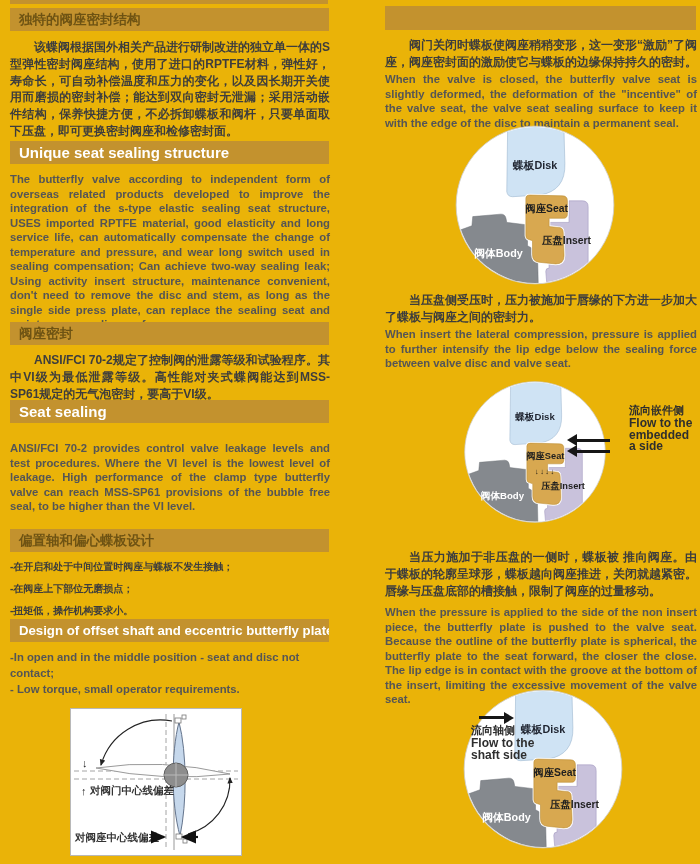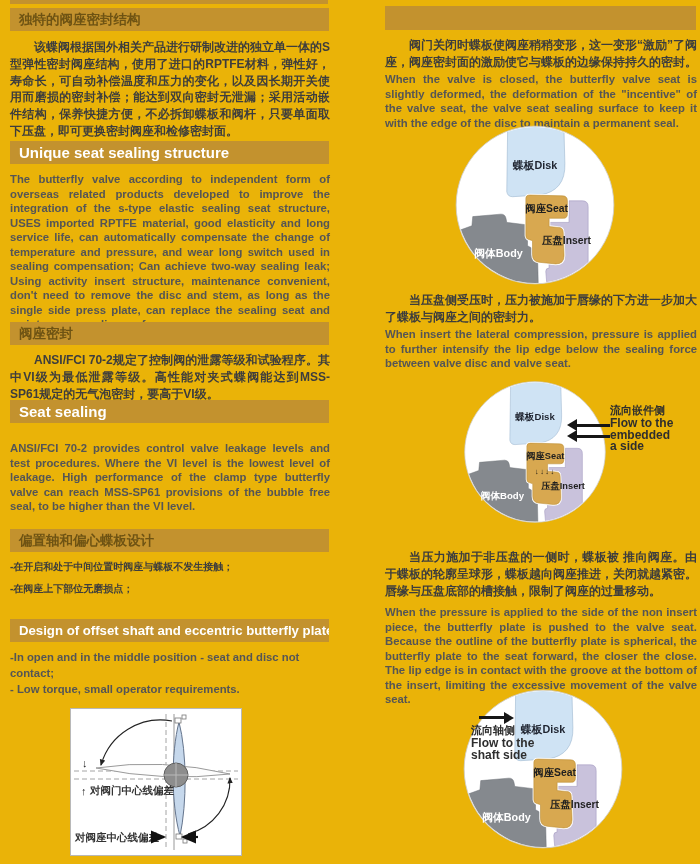--- a/index.html
+++ b/index.html
@@ -30,21 +30,21 @@
   .p-en {
     left:0; width:320px; color:#555555; font-weight:700;
     font-size:11.3px; line-height:14.5px; text-align:justify;
   }
   .col-right .p-cn, .col-right .p-en { width:312px; }
   .bullets-cn { left:0; width:322px; color:#3d3d3d; font-weight:bold; font-size:10px; line-height:22px; }
   .bullets-en { left:0; width:322px; color:#555555; font-weight:600; font-size:11.3px; line-height:16px; }
 
   .diagram { left:0; width:312px; }
 
-  .flow-label { position:absolute; display:flex; gap:0; align-items:center; }
+  .flow-label { position:absolute; display:flex; gap:19px; align-items:flex-end; }
   .fl-arrows { display:flex; flex-direction:column; gap:8px; padding-top:5px; }
   .flow-arrow { position:relative; width:34px; height:3px; background:#161616; }
   .flow-arrow.left::before {
     content:""; position:absolute; left:-9px; top:-4.5px;
     border-right:10px solid #161616; border-top:6px solid transparent; border-bottom:6px solid transparent;
   }
   .flow-arrow.right::after {
     content:""; position:absolute; right:-9px; top:-4.5px;
     border-left:10px solid #161616; border-top:6px solid transparent; border-bottom:6px solid transparent;
   }
@@ -72,20 +72,21 @@
     <div class="abs hdr cn" style="top:322px">阀座密封</div>
     <div class="abs p-cn" style="top:352px">ANSI/FCI 70-2规定了控制阀的泄露等级和试验程序。其中VI级为最低泄露等级。高性能对夹式蝶阀能达到MSS-SP61规定的无气泡密封，要高于VI级。</div>
 
     <div class="abs hdr en" style="top:400px">Seat sealing</div>
     <div class="abs p-en" style="top:441px">ANSI/FCI 70-2 provides control valve leakage levels and test procedures. Where the VI level is the lowest level of leakage. High performance of the clamp type butterfly valve can reach MSS-SP61 provisions of the bubble free seal, to be higher than the VI level.</div>
 
     <div class="abs hdr cn" style="top:529px">偏置轴和偏心蝶板设计</div>
     <div class="abs bullets-cn" style="top:556px">
       <div>-在开启和处于中间位置时阀座与蝶板不发生接触；</div>
       <div>-在阀座上下部位无磨损点；</div>
+      <div>-扭矩低，操作机构要求小。</div>
     </div>
 
     <div class="abs hdr en small" style="top:619px">Design of offset shaft and eccentric butterfly plate</div>
     <div class="abs bullets-en" style="top:649px">
       <div>-In open and in the middle position - seat and disc not contact;</div>
       <div>- Low torque, small operator requirements.</div>
     </div>
 
     <svg class="abs" style="left:60px; top:708px" width="172" height="148" viewBox="0 0 172 148">
       <defs>

